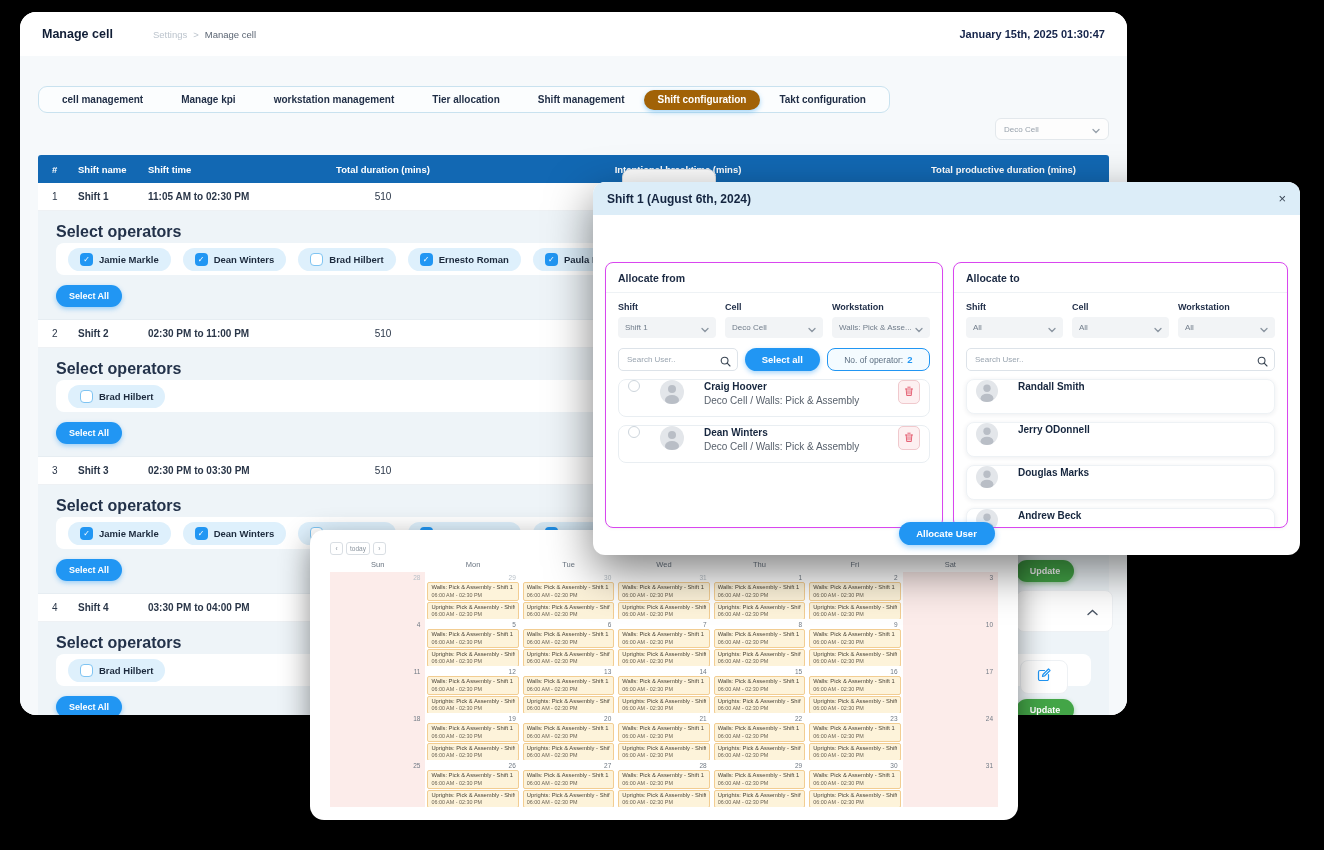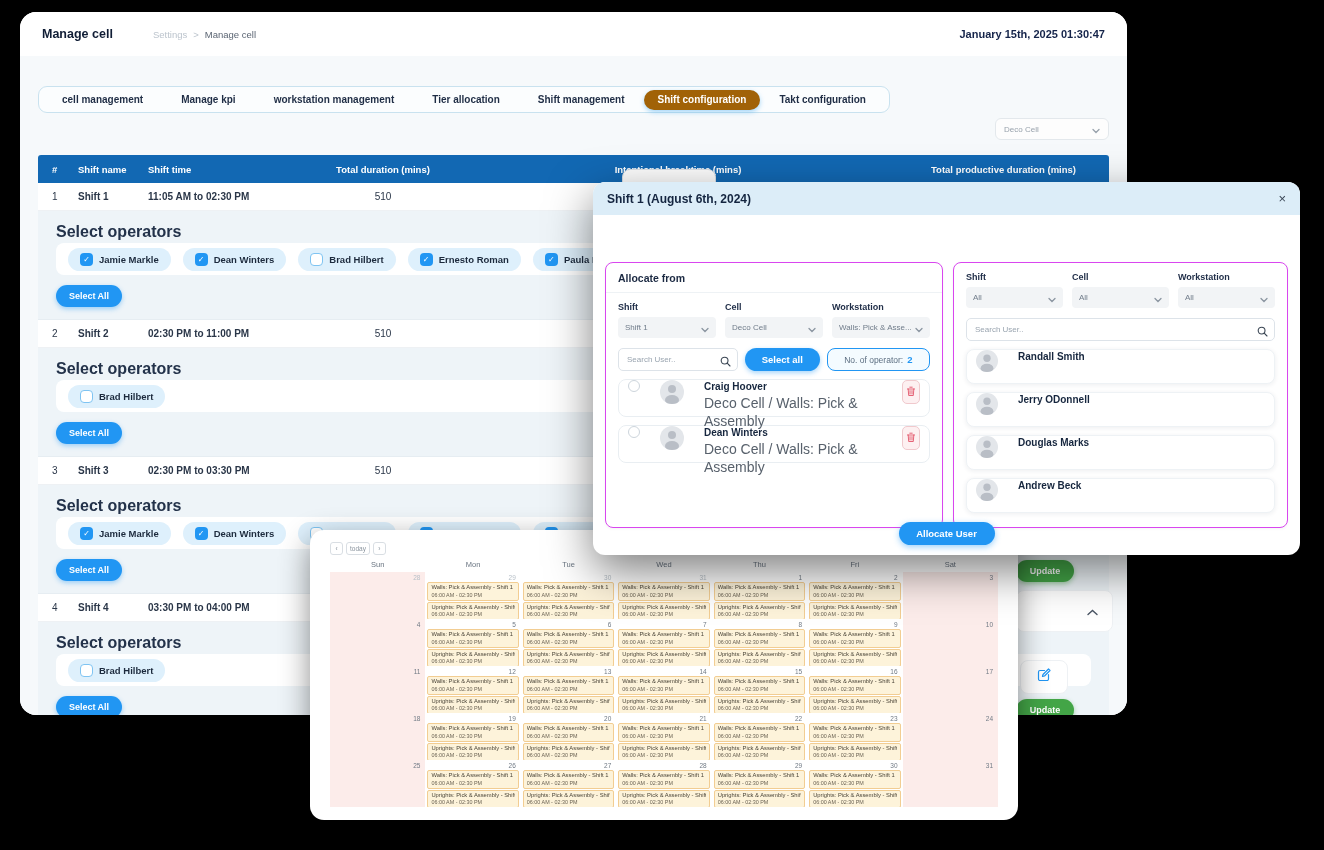--- a/index.html
+++ b/index.html
@@ -110,21 +110,21 @@
   #operator-count .oc-label { font-size:8.5px; color:#5d6f82; }
   #operator-count .oc-value { font-size:9.5px; font-weight:bold; color:#2196f3; }
   .user-card { border:1px solid #e9eef2; border-radius:8px; background:#fff; display:flex; align-items:flex-start;
     padding:0 9px; gap:20px; margin-top:8px; }
   .user-card.from { height:38px; }
   .user-card.to { height:35px; border:1px solid #eef2f5; box-shadow:0 1px 5px rgba(20,40,60,.08); }
   .radio { width:12px; height:12px; border:1.5px solid #cdd5dc; border-radius:50%; flex:0 0 auto; }
   .avatar { width:24px; height:24px; border-radius:50%; background:#e3e6ea; overflow:hidden; position:relative; flex:0 0 auto; }
   .avatar.sm { width:22px; height:22px; }
   .u-name { font-size:10px; font-weight:bold; color:#16263e; line-height:1.35; }
-  .u-sub { font-size:14px; color:#58616c; line-height:1.3; }
+  .u-sub { font-size:10px; color:#58616c; line-height:1.3; }
   .trash-btn { margin-left:auto; width:22px; height:24px; border-radius:5px; background:#fdf0f1; border:1px solid #f0c9cd;
     display:flex; align-items:center; justify-content:center; }
   #allocate-btn { position:absolute; left:50%; transform:translateX(-50%); bottom:10px; width:96px; height:23px;
     border-radius:12px; background:#2196f3; color:#fff; font-size:9.5px; font-weight:bold; display:flex;
     align-items:center; justify-content:center; box-shadow:0 2px 6px rgba(33,150,243,.45); }
 </style>
 </head>
 <body>
 
 <div id="main-window">
@@ -710,20 +710,21 @@
               <div class="trash-btn">
                 <span><svg width="10" height="11" viewBox="0 0 10 11">
                     <path d="M1.5 3h7M3.8 1.2h2.4M2.2 3l.5 6.5h4.6L7.8 3M4 4.6v3.4M6 4.6v3.4" fill="none" stroke="#e2556a" stroke-width="0.9" stroke-linecap="round"></path>
                   </svg></span>
               </div>
             </div>
           </div>
       </div>
     </div>
     <div id="panel-to" class="panel">
+      <div class="panel-head">Allocate to</div>
       <div class="panel-inner">
         <div class="sel-grid" id="to-selects">
             <div>
               <div class="sel-label">Shift</div>
               <div class="sel-box">
                 <span class="sel-val">All</span>
                 <span><svg width="8" height="6" viewBox="0 0 8 6">
                     <polyline points="1,1.5 4,4.5 7,1.5" fill="none" stroke="#8b95a1" stroke-width="1.3" stroke-linecap="round"></polyline>
                   </svg></span>
               </div>

